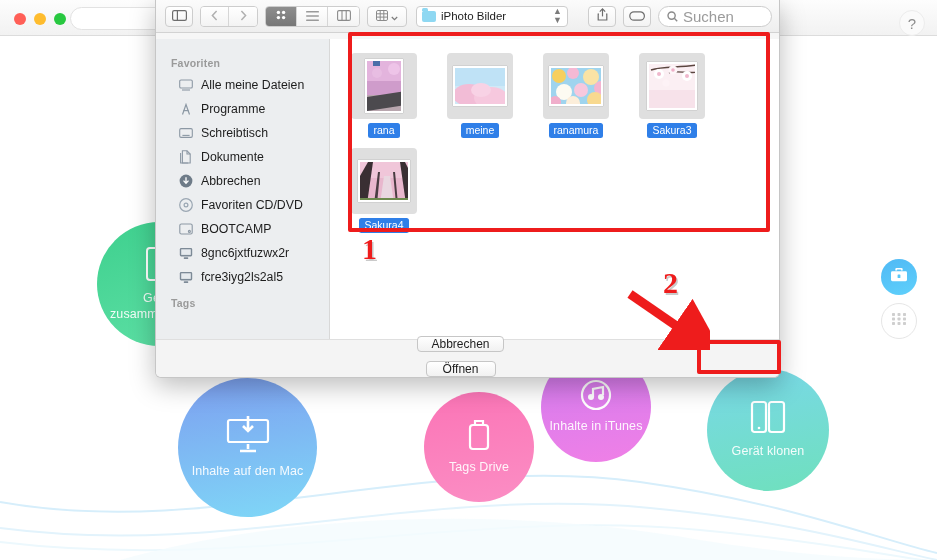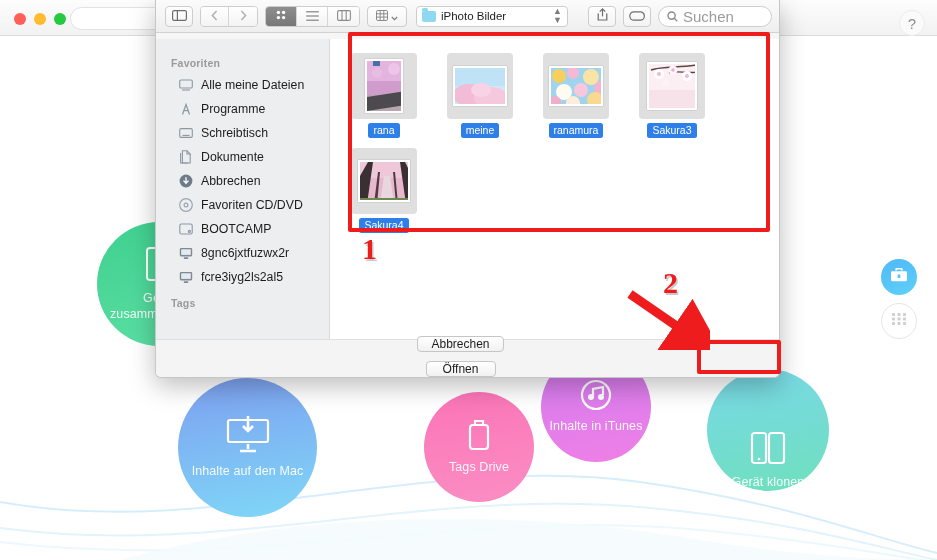--- a/index.html
+++ b/index.html
@@ -61,21 +61,21 @@
 
   .c-merge  { left: 97px;  top: 222px; width: 124px; height: 124px;
               background: linear-gradient(160deg,#3ed08e,#5fe0a6); }
   .c-mac    { left: 178px; top: 378px; width: 139px; height: 139px;
               background: linear-gradient(170deg,#7d9ff0,#7fd8f7); text-align: right; }
   .c-fast   { left: 424px; top: 392px; width: 110px; height: 110px;
               background: linear-gradient(170deg,#fb74b6,#fb8ec4); }
   .c-itunes { left: 541px; top: 352px; width: 110px; height: 110px;
               background: linear-gradient(170deg,#d07bf0,#f080e6); }
   .c-clone  { left: 707px; top: 369px; width: 122px; height: 122px;
-              background: linear-gradient(170deg,#79d8e8,#6fe0bd); justify-content: flex-end; }
+              background: linear-gradient(170deg,#79d8e8,#6fe0bd); }
 
   .side-btn {
     position: absolute; right: 20px; width: 36px; height: 36px; border-radius: 50%;
     display: flex; align-items: center; justify-content: center;
   }
   .side-btn.primary { top: 259px; background: linear-gradient(160deg,#4fb9f5,#5fd0fb); }
   .side-btn.ghost   { top: 303px; background: #fff; border: 1px solid #e6e6e6; }
 
   
   .dialog {

